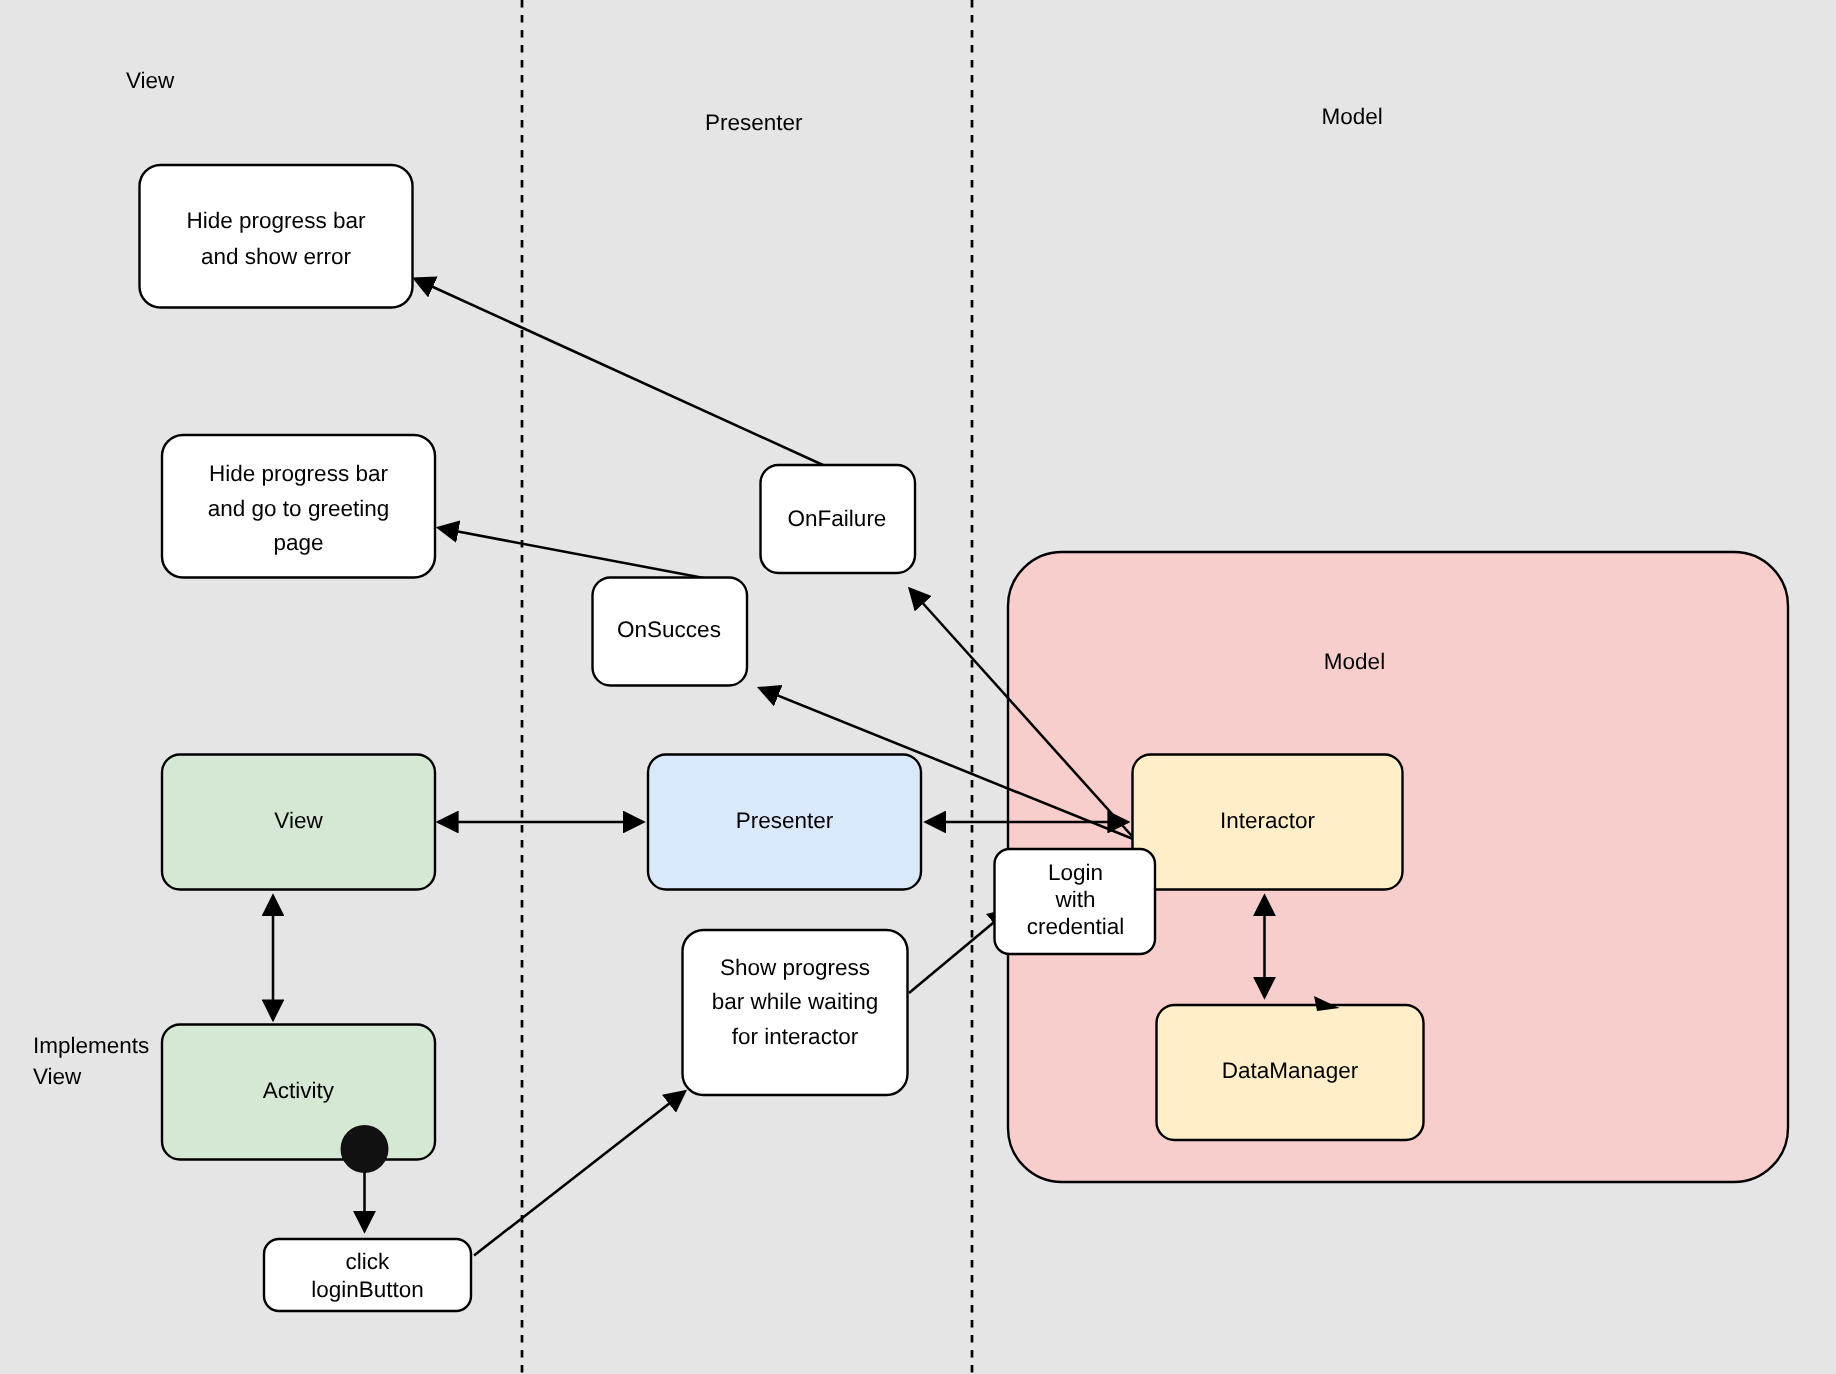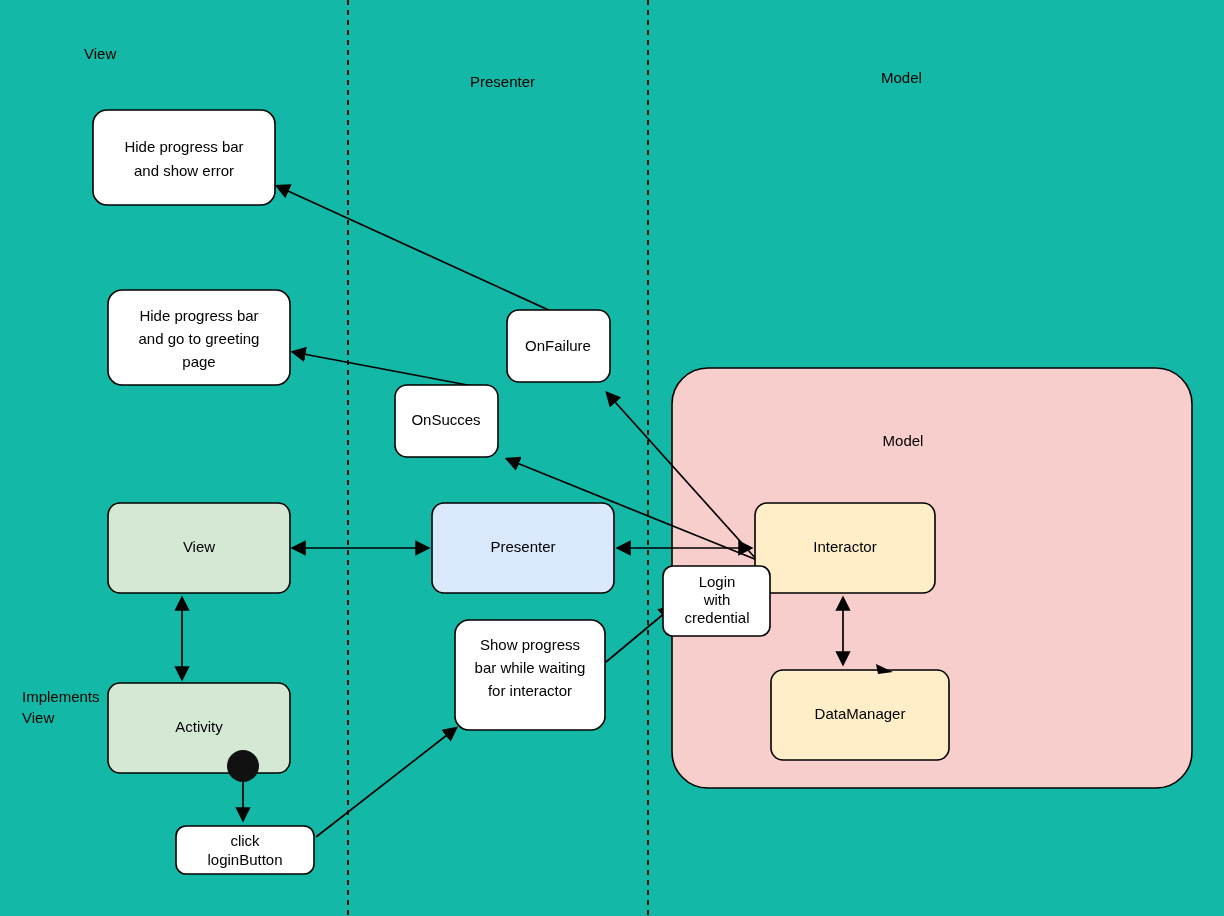--- a/index.html
+++ b/index.html
@@ -8,21 +8,21 @@
     padding: 0;
     background: #ffffff;
   }
   body {
     font-family: "Liberation Sans", sans-serif;
   }
   #diagram-root {
     position: relative;
     width: 1224px;
     height: 916px;
-    background: #14b8a6;
+    background: #e5e5e5;
     overflow: hidden;
   }
   svg#diagram-canvas {
     display: block;
     width: 1224px;
     height: 916px;
   }
   .node-shape {
     stroke: #000000;
     stroke-width: 1.6;

